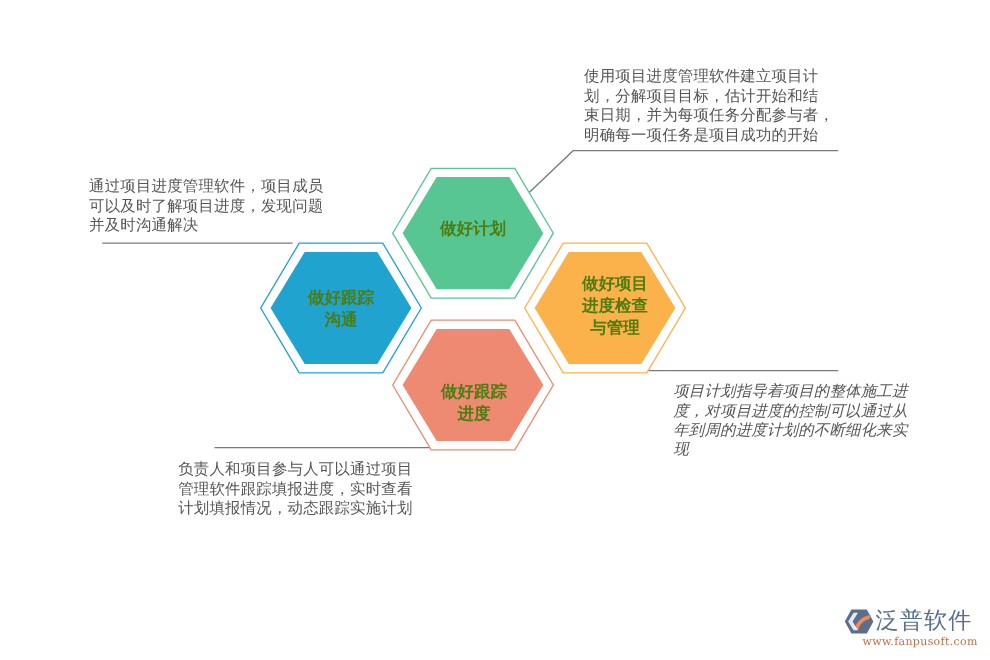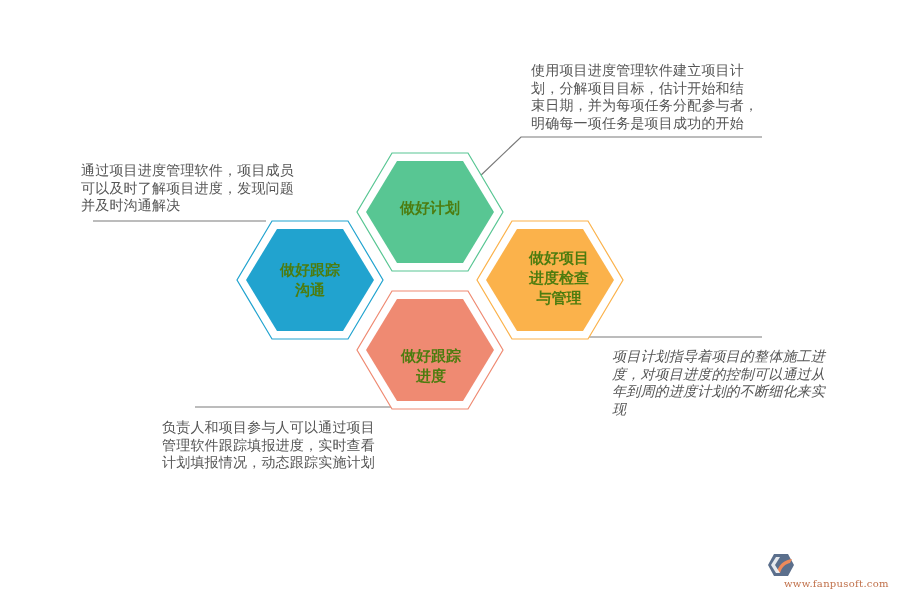--- a/index.html
+++ b/index.html
@@ -130,14 +130,15 @@
 <div class="desc" style="left:138px; top:419px;margin-left:24px;">负责人和项目参与人可以通过项目
 管理软件跟踪填报进度，实时查看
 计划填报情况，动态跟踪实施计划</div>
 
 <div class="logo">
   <svg class="logo-icon" viewBox="0 0 26 24" xmlns="http://www.w3.org/2000/svg">
     <polygon points="6,1 20,1 26,12 20,23 6,23 0,12" fill="#5b6f8c"></polygon>
     <path d="M9,18 C12,10 17,7 24,6 L22,10 C17,11 14,14 12,20 Z" fill="#ef8a5a"></path>
     <path d="M3,12 L8,4 L12,4 L7,12 L12,20 L8,20 Z" fill="#ffffff" opacity="0.85"></path>
   </svg>
+  <span class="logo-name">泛普软件</span>
   <span class="logo-url">www.fanpusoft.com</span>
 </div>
 
 </body></html>

